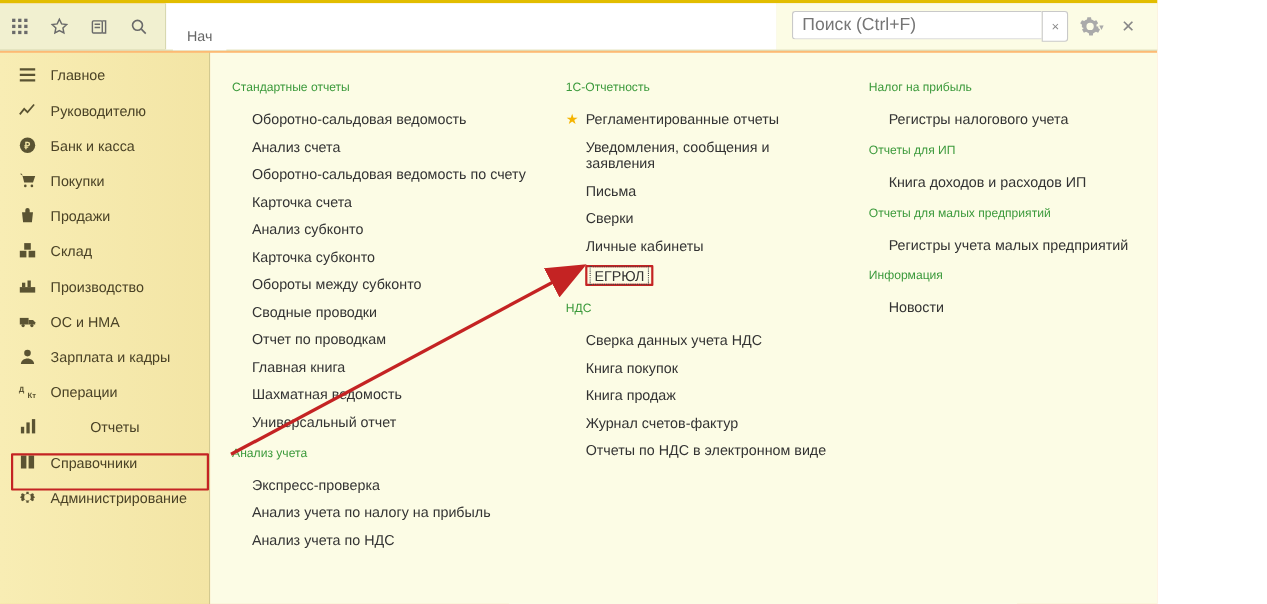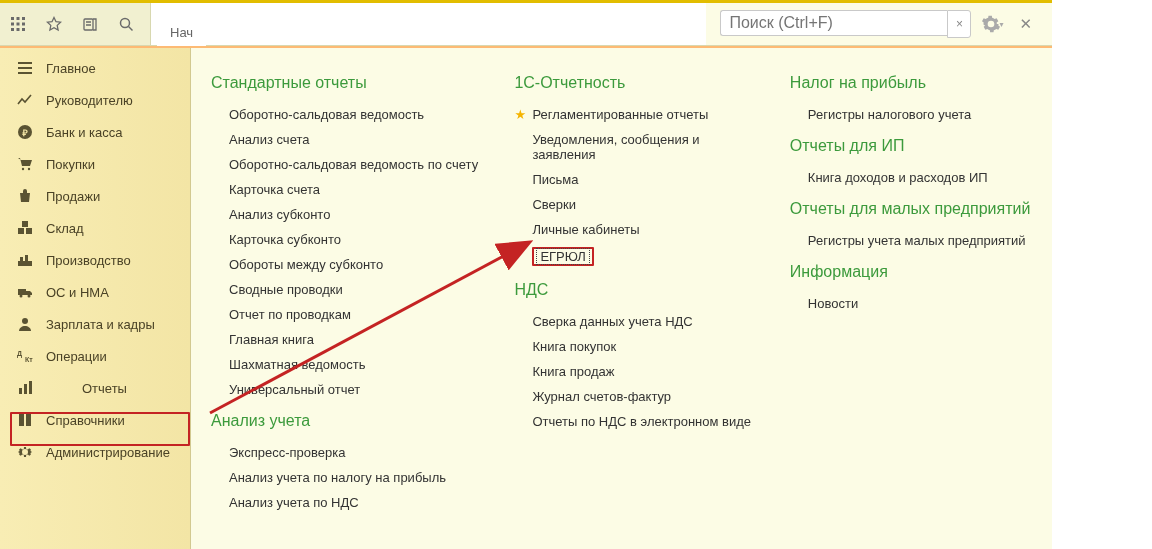--- a/index.html
+++ b/index.html
@@ -42,21 +42,21 @@
   .nav-item.active { position: relative; z-index: 5; gap: 48px; }
   .active-frame { position: absolute; left: 10px; width: 176px; height: 30px; border: 2px solid #c42323; border-radius: 1px; pointer-events: none; z-index: 7; }
 
   
   .content { flex: 1; background: #fcfce5; padding: 16px 20px 24px 20px; overflow: hidden; position: relative; }
   .cols { display: flex; gap: 24px; }
   .col { min-width: 0; }
   .col-1 { width: 300px; }
   .col-2 { width: 270px; }
   .col-3 { width: 260px; }
-  .section-title { color: #3c9a3c; font-size: 16px; margin: 10px 0 10px 0; font-weight: normal; cursor: pointer; }
+  .section-title { color: #3c9a3c; font-size: 11px; margin: 10px 0 10px 0; font-weight: normal; cursor: pointer; }
   .link-list { margin: 0 0 8px 18px; padding: 0; list-style: none; }
   .link-list li { padding: 5px 0; color: #333; font-size: 13px; cursor: pointer; }
   .link-list li .star { color: #f5b400; margin-left: -18px; margin-right: 4px; font-size: 13px; display: inline-block; width: 14px; }
   .egrul-box { display: inline-block; border: 2px solid #c42323; padding: 0 2px; border-radius: 1px; }
   .egrul-text { border: 1px dotted #444; padding: 0 3px; margin-top: 28px; }
 
   
   .arrow-svg { position: absolute; left: 0; top: 0; pointer-events: none; z-index: 50; }
 </style>
 </head>

